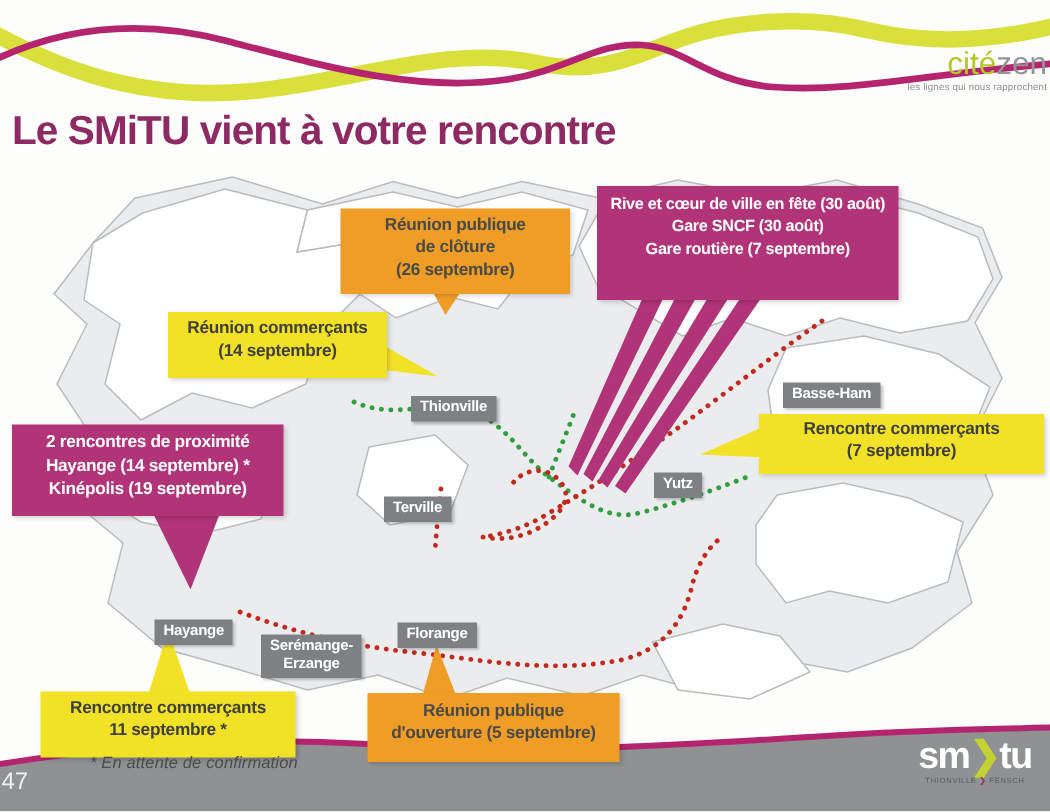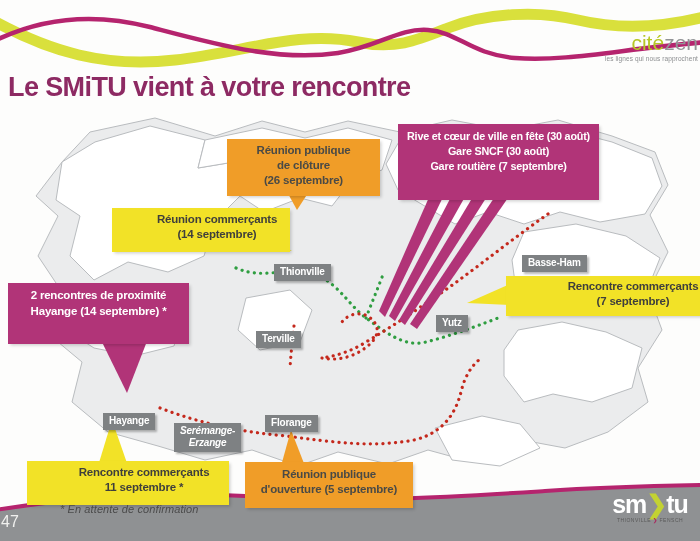--- a/index.html
+++ b/index.html
@@ -13,27 +13,27 @@
   
   #citezen{position:absolute;left:576px;top:32px;width:122px;text-align:right;}
   #citezen .main{font-size:21px;line-height:22px;}
   #citezen .cite{color:#b6c626;font-weight:normal;}
   #citezen .zen{color:#929496;font-weight:400;}
   #citezen .tag{font-size:6.5px;color:#8c8e90;margin-top:1px;letter-spacing:0.1px;}
 
   
   .lbl{position:absolute;background:#7e8183;color:#fff;font-weight:bold;font-size:10px;line-height:12px;
        padding:2px 6px 3px;letter-spacing:-0.2px;box-shadow:1.5px 1.5px 2px rgba(0,0,0,.28);white-space:nowrap;z-index:6;margin-top:20px;}
-  .lbl.two{text-align:center;white-space:normal;font-style:italic;}
+  .lbl.two{text-align:center;white-space:normal;}
 
   
   .co{position:absolute;font-weight:bold;text-align:center;letter-spacing:-0.2px;z-index:8;
       box-shadow:1.5px 1.5px 3px rgba(0,0,0,.18);}
   .co.orange{background:#f09d28;color:#4a4a46;}
-  .co.yellow{background:#f2e227;color:#3f3f3c;padding-left:32px;}
+  .co.yellow{background:#f2e227;color:#3f3f3c;}
   .co.magenta{background:#b13478;color:#ffffff;}
   #co-cloture{left:227px;top:139px;width:153px;height:53px;font-size:11.5px;line-height:15px;padding-top:4px;}
   #co-3renc{left:398px;top:124px;width:201px;height:71px;font-size:10.8px;line-height:15px;padding-top:5px;}
   #co-14{left:112px;top:208px;width:146px;height:40px;font-size:11.5px;line-height:15px;padding-top:4px;}
   #co-2renc{left:8px;top:283px;width:181px;height:56px;font-size:11.5px;line-height:15.5px;padding-top:5px;}
   #co-7{left:506px;top:276px;width:190px;height:37px;font-size:11.5px;line-height:15px;padding-top:3px;}
   #co-11{left:27px;top:461px;width:170px;height:40px;font-size:11.5px;line-height:15px;padding-top:4px;}
   #co-ouv{left:245px;top:462px;width:168px;height:41px;font-size:11.5px;line-height:15px;padding-top:5px;}
 
   
@@ -126,20 +126,21 @@
   </div>
 
   <div class="co yellow" id="co-14">
     <div>Réunion commerçants</div>
     <div>(14 septembre)</div>
   </div>
 
   <div class="co magenta" id="co-2renc">
     <div>2 rencontres de proximité</div>
     <div>Hayange (14 septembre) *</div>
+    <div>Kinépolis (19 septembre)</div>
   </div>
 
   <div class="co yellow" id="co-7">
     <div>Rencontre commerçants</div>
     <div>(7 septembre)</div>
   </div>
 
   <div class="co yellow" id="co-11">
     <div>Rencontre commerçants</div>
     <div>11 septembre *</div>

